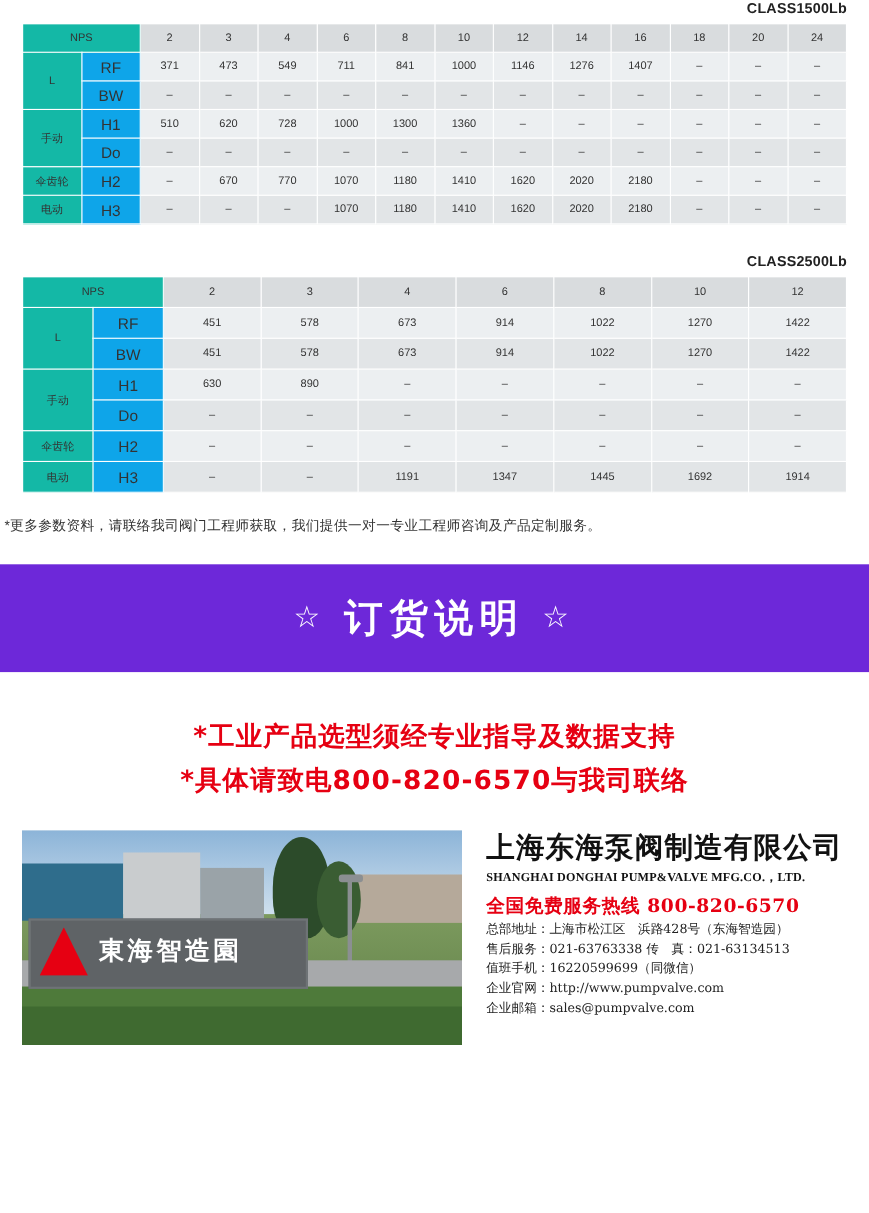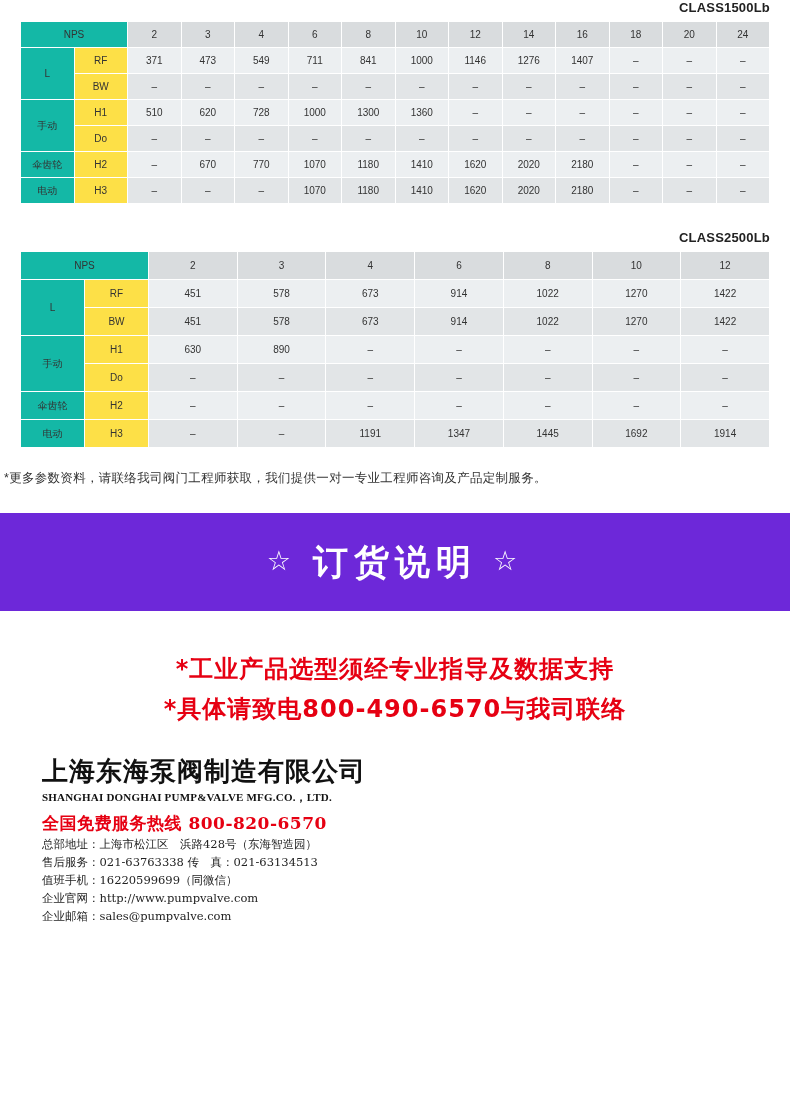--- a/index.html
+++ b/index.html
@@ -31,21 +31,21 @@
   }
   table td{
     border:1px solid #ffffff;
     text-align:center;
     vertical-align:middle;
     height:22px;
     background:#eceff1;
   }
   table td.hdr{background:#d9dcde;font-size:10px;}
   table td.lbl{background:#14b8a6;font-size:10px;}
-  table td.lbl2{background:#fde047;font-size:10px;}
+  table td.lbl2{background:#0ea5e9;font-size:14px;}
   table td.alt{background:#e2e5e7;}
   .t1 td{height:23px;}
   .t2 td{height:25px;}
 
   
   .note{
     margin:22px 20px 0 4px;
     font-size:12.5px;
     color:#333;
     letter-spacing:.3px;
@@ -356,24 +356,41 @@
   <div class="note">*更多参数资料，请联络我司阀门工程师获取，我们提供一对一专业工程师咨询及产品定制服务。</div>
 
   <div class="banner">
     <span class="banner-txt">
       <span class="star">☆</span><span>订货说明</span><span class="star">☆</span>
     </span>
   </div>
 
   <div class="headlines">
     <div>*工业产品选型须经专业指导及数据支持</div>
-    <div>*具体请致电800-490-6570与我司联络</div>
+    <div>*具体请致电800-820-6570与我司联络</div>
   </div>
 
   <div class="footer">
+    <div class="photo">
+      <div class="ph-sky"></div>
+      <div class="ph-b1"></div>
+      <div class="ph-b2"></div>
+      <div class="ph-b3"></div>
+      <div class="ph-b4"></div>
+      <div class="ph-tree1"></div>
+      <div class="ph-tree2"></div>
+      <div class="ph-pole"></div>
+      <div class="ph-lamp"></div>
+      <div class="ph-road"></div>
+      <div class="ph-grass"></div>
+      <div class="ph-grass2"></div>
+      <div class="ph-wall"></div>
+      <div class="ph-logo"></div>
+      <div class="ph-wall-txt">東海智造園</div>
+    </div>
 
     <div class="finfo">
       <div class="co-cn">上海东海泵阀制造有限公司</div>
       <div class="co-en">SHANGHAI DONGHAI PUMP&amp;VALVE MFG.CO.，LTD.</div>
       <div class="hot">全国免费服务热线  800-820-6570</div>
       <div class="frow">总部地址：上海市松江区　浜路428号（东海智造园）</div>
       <div class="frow">售后服务：021-63763338  传　真：021-63134513</div>
       <div class="frow">值班手机：16220599699（同微信）</div>
       <div class="frow">企业官网：http://www.pumpvalve.com</div>
       <div class="frow">企业邮箱：sales@pumpvalve.com</div>

